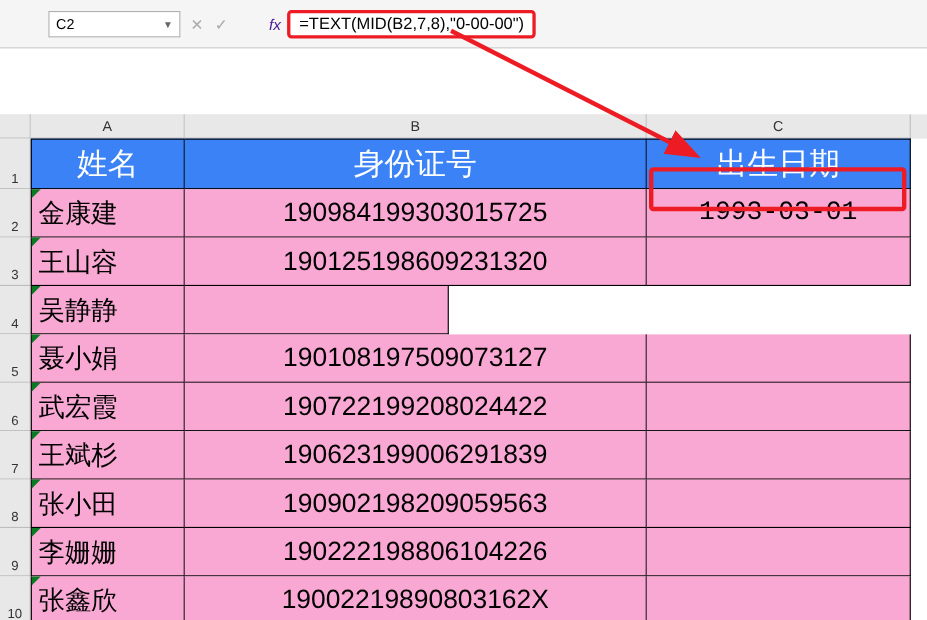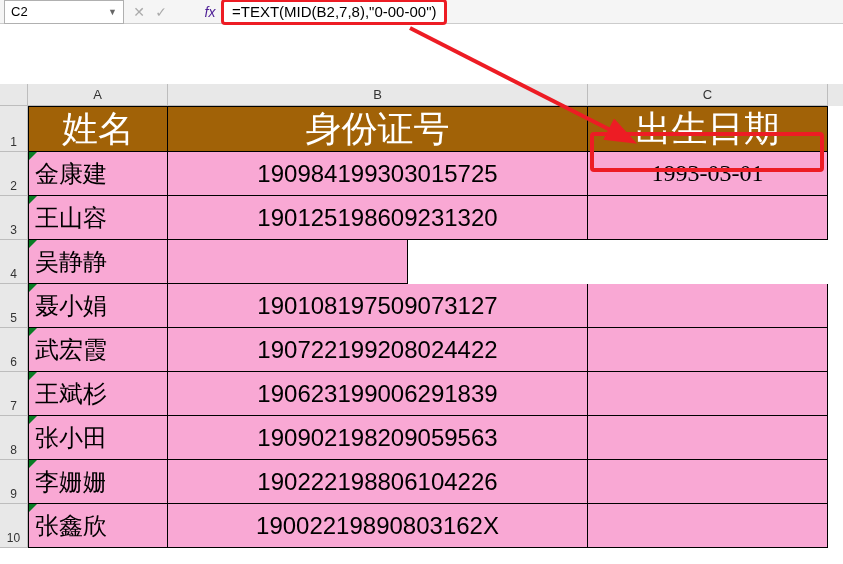--- a/index.html
+++ b/index.html
@@ -7,24 +7,25 @@
   font-family: "Microsoft YaHei", Arial, sans-serif;
   background: #fff;
   width: 843px;
   height: 564px;
   overflow: hidden;
   position: relative;
 }
 .fx-bar {
   display: flex;
   align-items: center;
-  height: 24px;
+  height: 44px;
   border-bottom: 1px solid #ccc;
   background: #f5f5f5;
   font-size: 13px;
+  padding-left: 40px;
 }
 .name-box {
   width: 120px;
   height: 24px;
   margin: 2px 4px;
   border: 1px solid #b0b0b0;
   background: #fff;
   display: flex;
   align-items: center;
   padding: 0 6px;
@@ -116,32 +117,32 @@
   border-top: none;
   display: flex;
   align-items: center;
   font-size: 24px;
   padding: 0 6px;
   background: #f9a8d4;
   position: relative;
 }
 .cell.first-col { border-left: 1px solid #000; }
 .row.header-row .cell {
-  background: #a16207;
+  background: #3b82f6;
   color: #fff;
   font-family: "KaiTi","STKaiti","Microsoft YaHei",serif;
-  font-size: 36px;
+  font-size: 28px;
   justify-content: center;
   border-top: 1px solid #000;
   text-align: center;
 }
 .row.header-row { height: 46px; }
 .cA { width: 140px; font-family: "SimSun","Microsoft YaHei",serif; }
 .cB { width: 420px; justify-content: center; font-family: Arial,sans-serif; }
-.cC { width: 240px; justify-content: center; font-family: Liberation Serif, serif; }
+.cC { width: 240px; justify-content: center; font-family: Liberation Mono, monospace; }
 .green-tri::before {
   content: "";
   position: absolute;
   top: 0; left: 0;
   width: 0; height: 0;
   border-top: 8px solid #0a7b24;
   border-right: 8px solid transparent;
 }
 .red-box {
   position: absolute;

